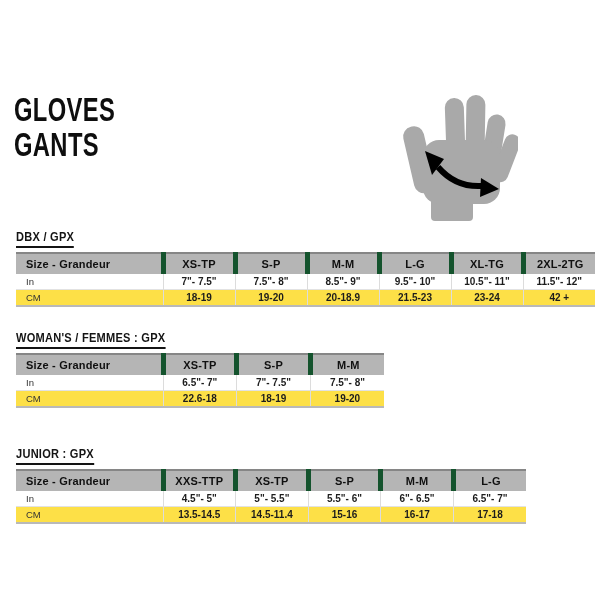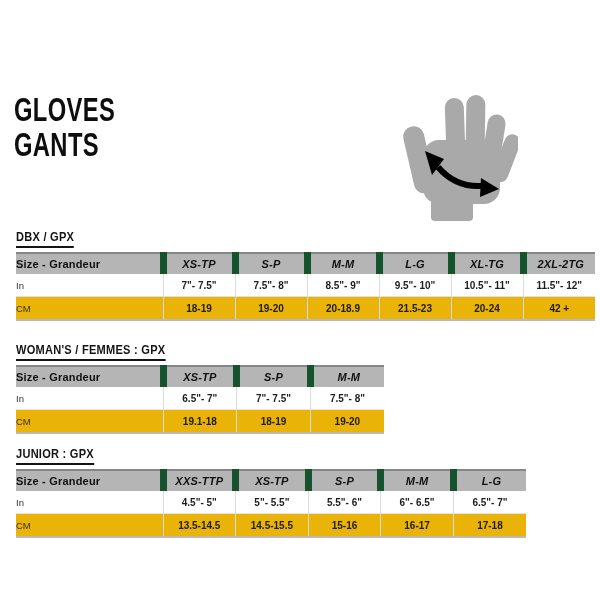--- a/index.html
+++ b/index.html
@@ -24,31 +24,31 @@
   table.size-table{
     border-collapse:collapse;table-layout:fixed;margin-top:4px;
     border-bottom:2px solid #b9b9b9;
   }
   table.size-table th{
     background:#b5b5b5;border-top:2px solid #868686;
     height:20px;padding:0;font-size:11px;font-weight:700;color:#101010;
     text-align:center;letter-spacing:.2px;white-space:nowrap;overflow:hidden;
   }
   table.size-table td{
-    height:22px;padding:0;font-size:10px;font-weight:700;color:#1c1c1c;
+    height:15px;padding:0;font-size:10px;font-weight:700;color:#1c1c1c;
     text-align:center;white-space:nowrap;overflow:hidden;
   }
   table.size-table th.first, table.size-table td.first{
-    text-align:left;
+    text-align:left;padding-left:10px;
   }
   table.size-table td.first{font-weight:400;font-size:9.5px;color:#333;}
-  table.size-table th:not(.first){border-left:7px solid #14532d;font-style:italic;}
+  table.size-table th:not(.first){border-left:5px solid #14532d;}
   table.size-table td:not(.first){border-left:1px solid #dcdcdc;}
   tr.row-in td{background:#ffffff;}
-  tr.row-cm td{background:#eab308;border-top:1px solid #e2e2e2;}
+  tr.row-cm td{background:#fde047;border-top:1px solid #e2e2e2;}
   .t1{width:579px;} .t2{width:368px;} .t3{width:510px;}
 </style>
 </head>
 <body>
 
 <div class="canvas">
 
   <div class="page-title">
     <div>GLOVES</div>
     <div>GANTS</div>
@@ -103,28 +103,28 @@
         <td>9.5"- 10"</td>
         <td>10.5"- 11"</td>
         <td>11.5"- 12"</td>
       </tr>
       <tr class="row-cm">
         <td class="first">CM</td>
         <td>18-19</td>
         <td>19-20</td>
         <td>20-18.9</td>
         <td>21.5-23</td>
-        <td>20-24</td>
+        <td>23-24</td>
         <td>42 +</td>
       </tr>
     </tbody>
       </table>
   </div>
 
-  <div class="section" style="top:340px;">
+  <div class="section" style="top:328px;">
     <div class="sec-label">WOMAN'S / FEMMES : GPX</div>
     <table class="size-table t2">
       <colgroup>
           <col style="width:147px">
           <col>
           <col>
           <col>
         </colgroup>
       <tbody>
           <tr>
@@ -134,21 +134,21 @@
         <th>M-M</th>
       </tr>
       <tr class="row-in">
         <td class="first">In</td>
         <td>6.5"- 7"</td>
         <td>7"- 7.5"</td>
         <td>7.5"- 8"</td>
       </tr>
       <tr class="row-cm">
         <td class="first">CM</td>
-        <td>19.1-18</td>
+        <td>22.6-18</td>
         <td>18-19</td>
         <td>19-20</td>
       </tr>
     </tbody>
       </table>
   </div>
 
   <div class="section" style="top:444px;">
     <div class="sec-label">JUNIOR : GPX</div>
     <table class="size-table t3">
@@ -173,21 +173,21 @@
         <td class="first">In</td>
         <td>4.5"- 5"</td>
         <td>5"- 5.5"</td>
         <td>5.5"- 6"</td>
         <td>6"- 6.5"</td>
         <td>6.5"- 7"</td>
       </tr>
       <tr class="row-cm">
         <td class="first">CM</td>
         <td>13.5-14.5</td>
-        <td>14.5-15.5</td>
+        <td>14.5-11.4</td>
         <td>15-16</td>
         <td>16-17</td>
         <td>17-18</td>
       </tr>
     </tbody>
       </table>
   </div>
 
 </div>
 

